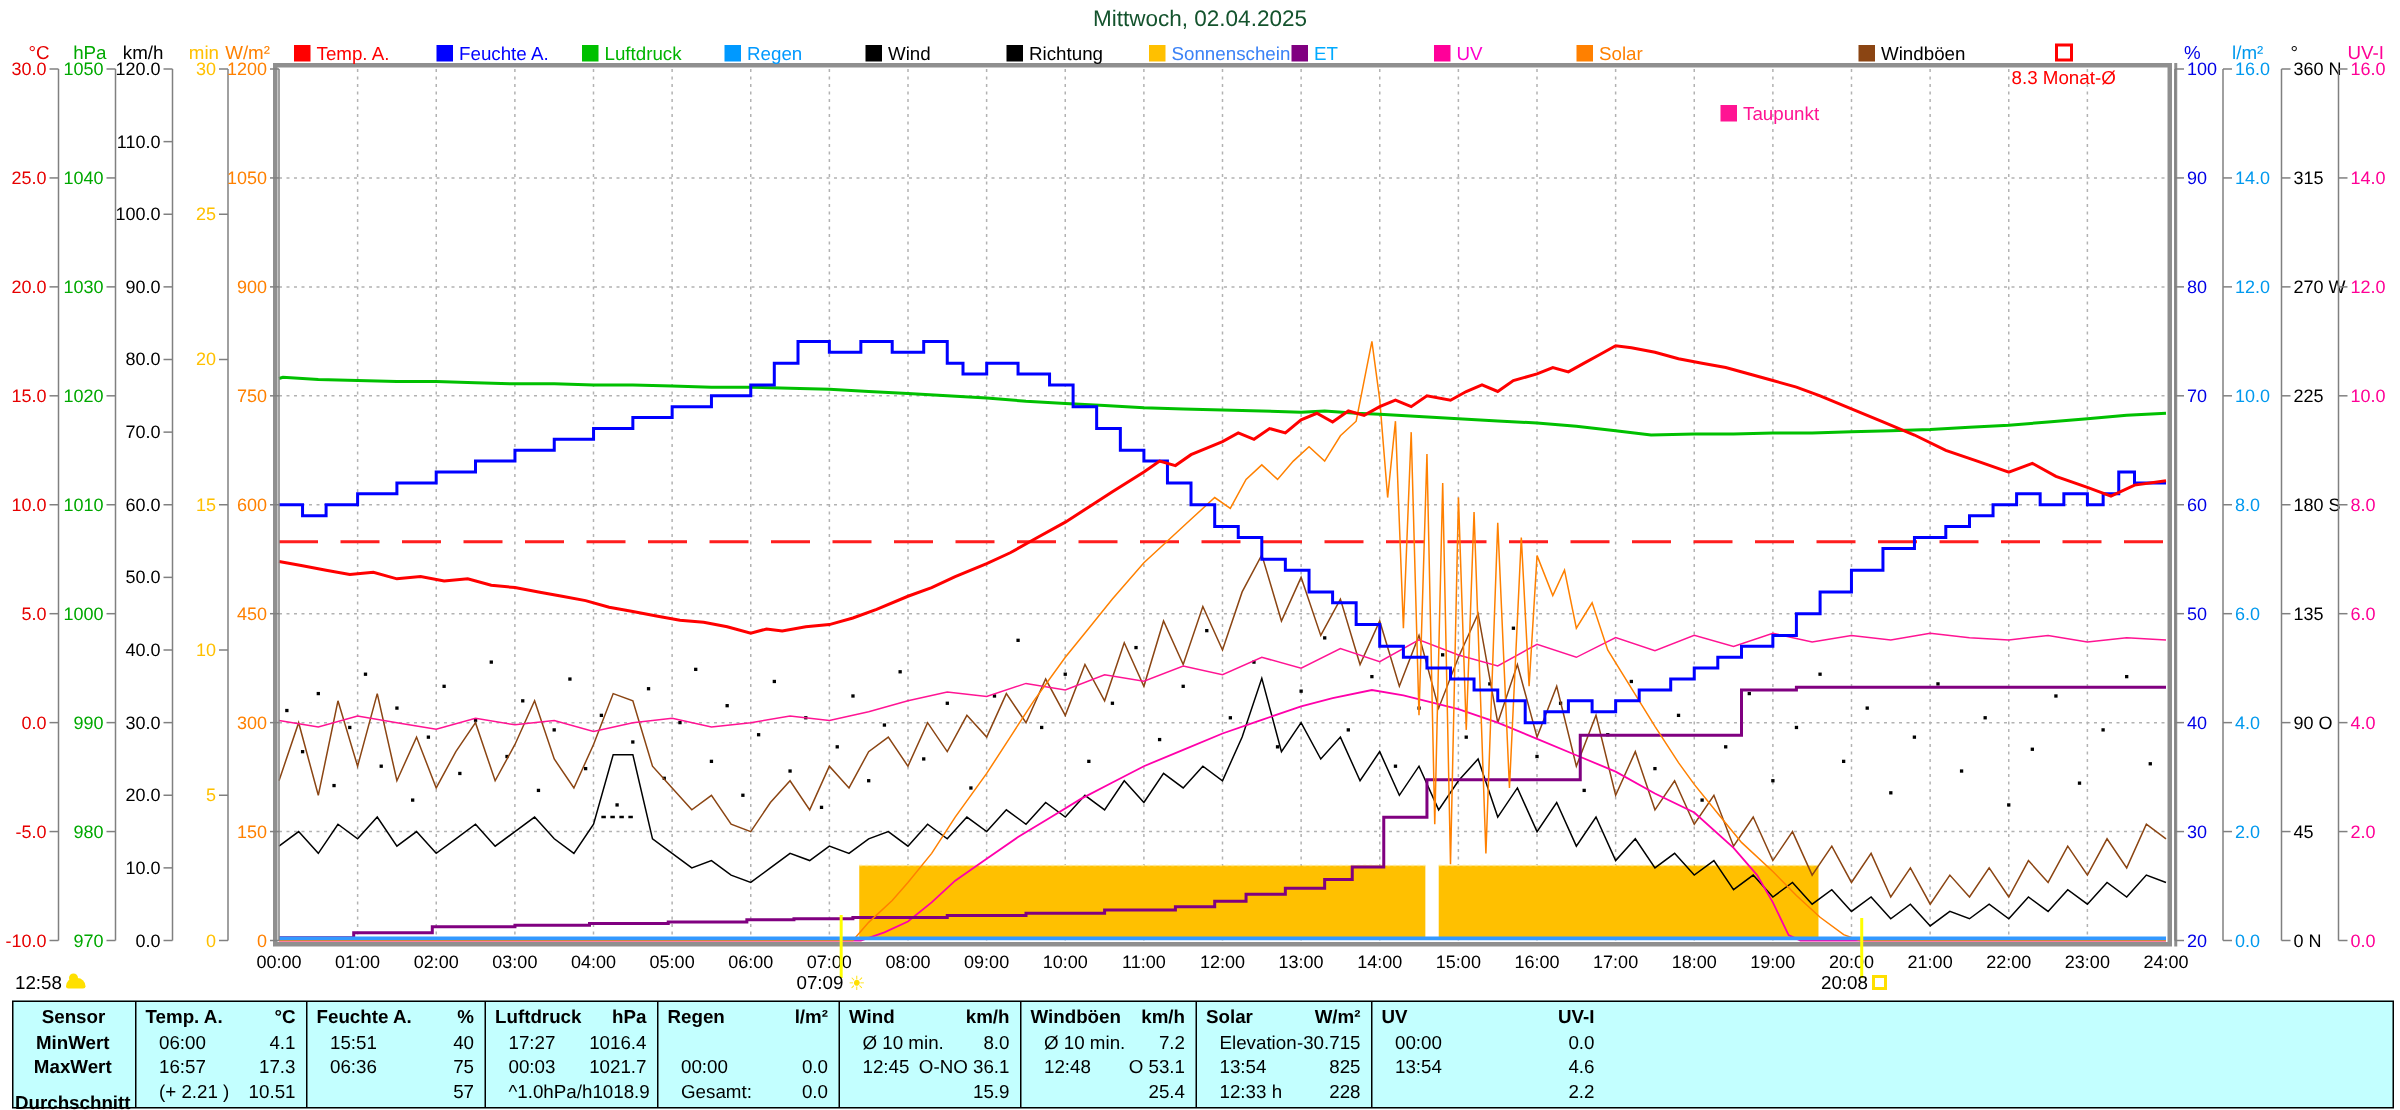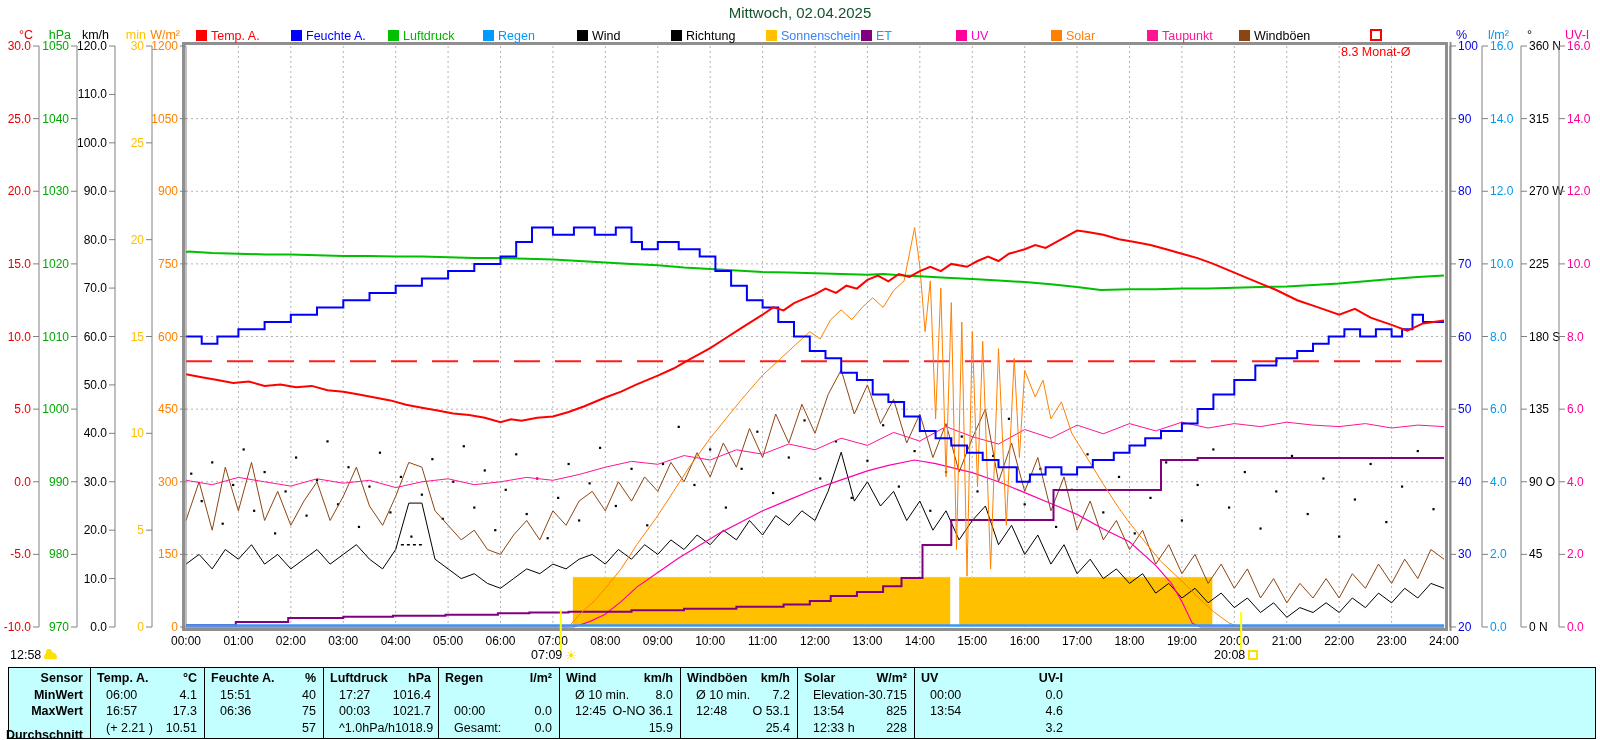--- a/index.html
+++ b/index.html
@@ -23,21 +23,21 @@
   .square-glyph{width:6px;height:6px;border:2px solid #ffdf00;background:#fff;display:inline-block;}
   #stats-table{position:absolute;left:8px;top:667px;width:1586px;height:70px;background:#c3ffff;
                border:1px solid #000;display:flex;font-size:12.5px;}
   .tcol{border-left:1px solid #000;box-sizing:border-box;display:flex;flex-direction:column;
         padding-top:2px;flex:none;}
   .tcol.first{border-left:none;}
   .tcol.last{flex:1;}
   .trow{height:16.5px;display:flex;align-items:center;justify-content:space-between;
         padding:0 7px 0 15px;box-sizing:border-box;white-space:nowrap;}
   .trow.head{font-weight:bold;padding-left:6px;}
-  .rowlabel{font-weight:bold;padding-left:5px;justify-content:flex-end;}
+  .rowlabel{font-weight:bold;padding-left:5px;justify-content:center;}
   .cap{max-width:140px;}
 </style>
 </head>
 <body>
 
 <div class="title">Mittwoch, 02.04.2025</div>
 
 <svg id="chart" width="1600" height="662">
     <line x1="238.41666666666666" y1="46" x2="238.41666666666666" y2="627" stroke="#b2b2b2" stroke-dasharray="2 3"></line>
     <line x1="290.8333333333333" y1="46" x2="290.8333333333333" y2="627" stroke="#b2b2b2" stroke-dasharray="2 3"></line>
@@ -427,21 +427,21 @@
       <span class="lbl" style="color: rgb(0, 170, 255);">ET</span>
     </div>
     <div class="legend-item" style="left: 956px;">
       <span class="sq" style="background: rgb(255, 0, 153);"></span>
       <span class="lbl" style="color: rgb(255, 0, 204);">UV</span>
     </div>
     <div class="legend-item" style="left: 1051px;">
       <span class="sq" style="background: rgb(255, 128, 0);"></span>
       <span class="lbl" style="color: rgb(255, 128, 0);">Solar</span>
     </div>
-    <div class="legend-item" style="left: 1147px;">
+    <div class="legend-item" style="left: 1147px; margin-top: 40px;">
       <span class="sq" style="background: rgb(255, 20, 147);"></span>
       <span class="lbl" style="color: rgb(255, 20, 147);">Taupunkt</span>
     </div>
     <div class="legend-item" style="left: 1239px;">
       <span class="sq" style="background: rgb(139, 69, 19);"></span>
       <span class="lbl" style="color: rgb(0, 0, 0);">Windböen</span>
     </div>
     <div class="legend-item" style="left: 1341px; flex-direction: column;">
       <span class="sq outline"></span>
       <span class="lbl" style="color: rgb(255, 0, 0);">8.3 Monat-Ø</span>
@@ -614,16 +614,16 @@
       <div class="trow " style="width: 155px;">
         <span class="cap">00:00</span>
         <span>0.0</span>
       </div>
       <div class="trow " style="width: 155px;">
         <span class="cap">13:54</span>
         <span>4.6</span>
       </div>
       <div class="trow " style="width: 155px;">
         <span class="cap"></span>
-        <span>3.2</span>
+        <span>2.2</span>
       </div>
     </div>
   </div>
 
 </body></html>

